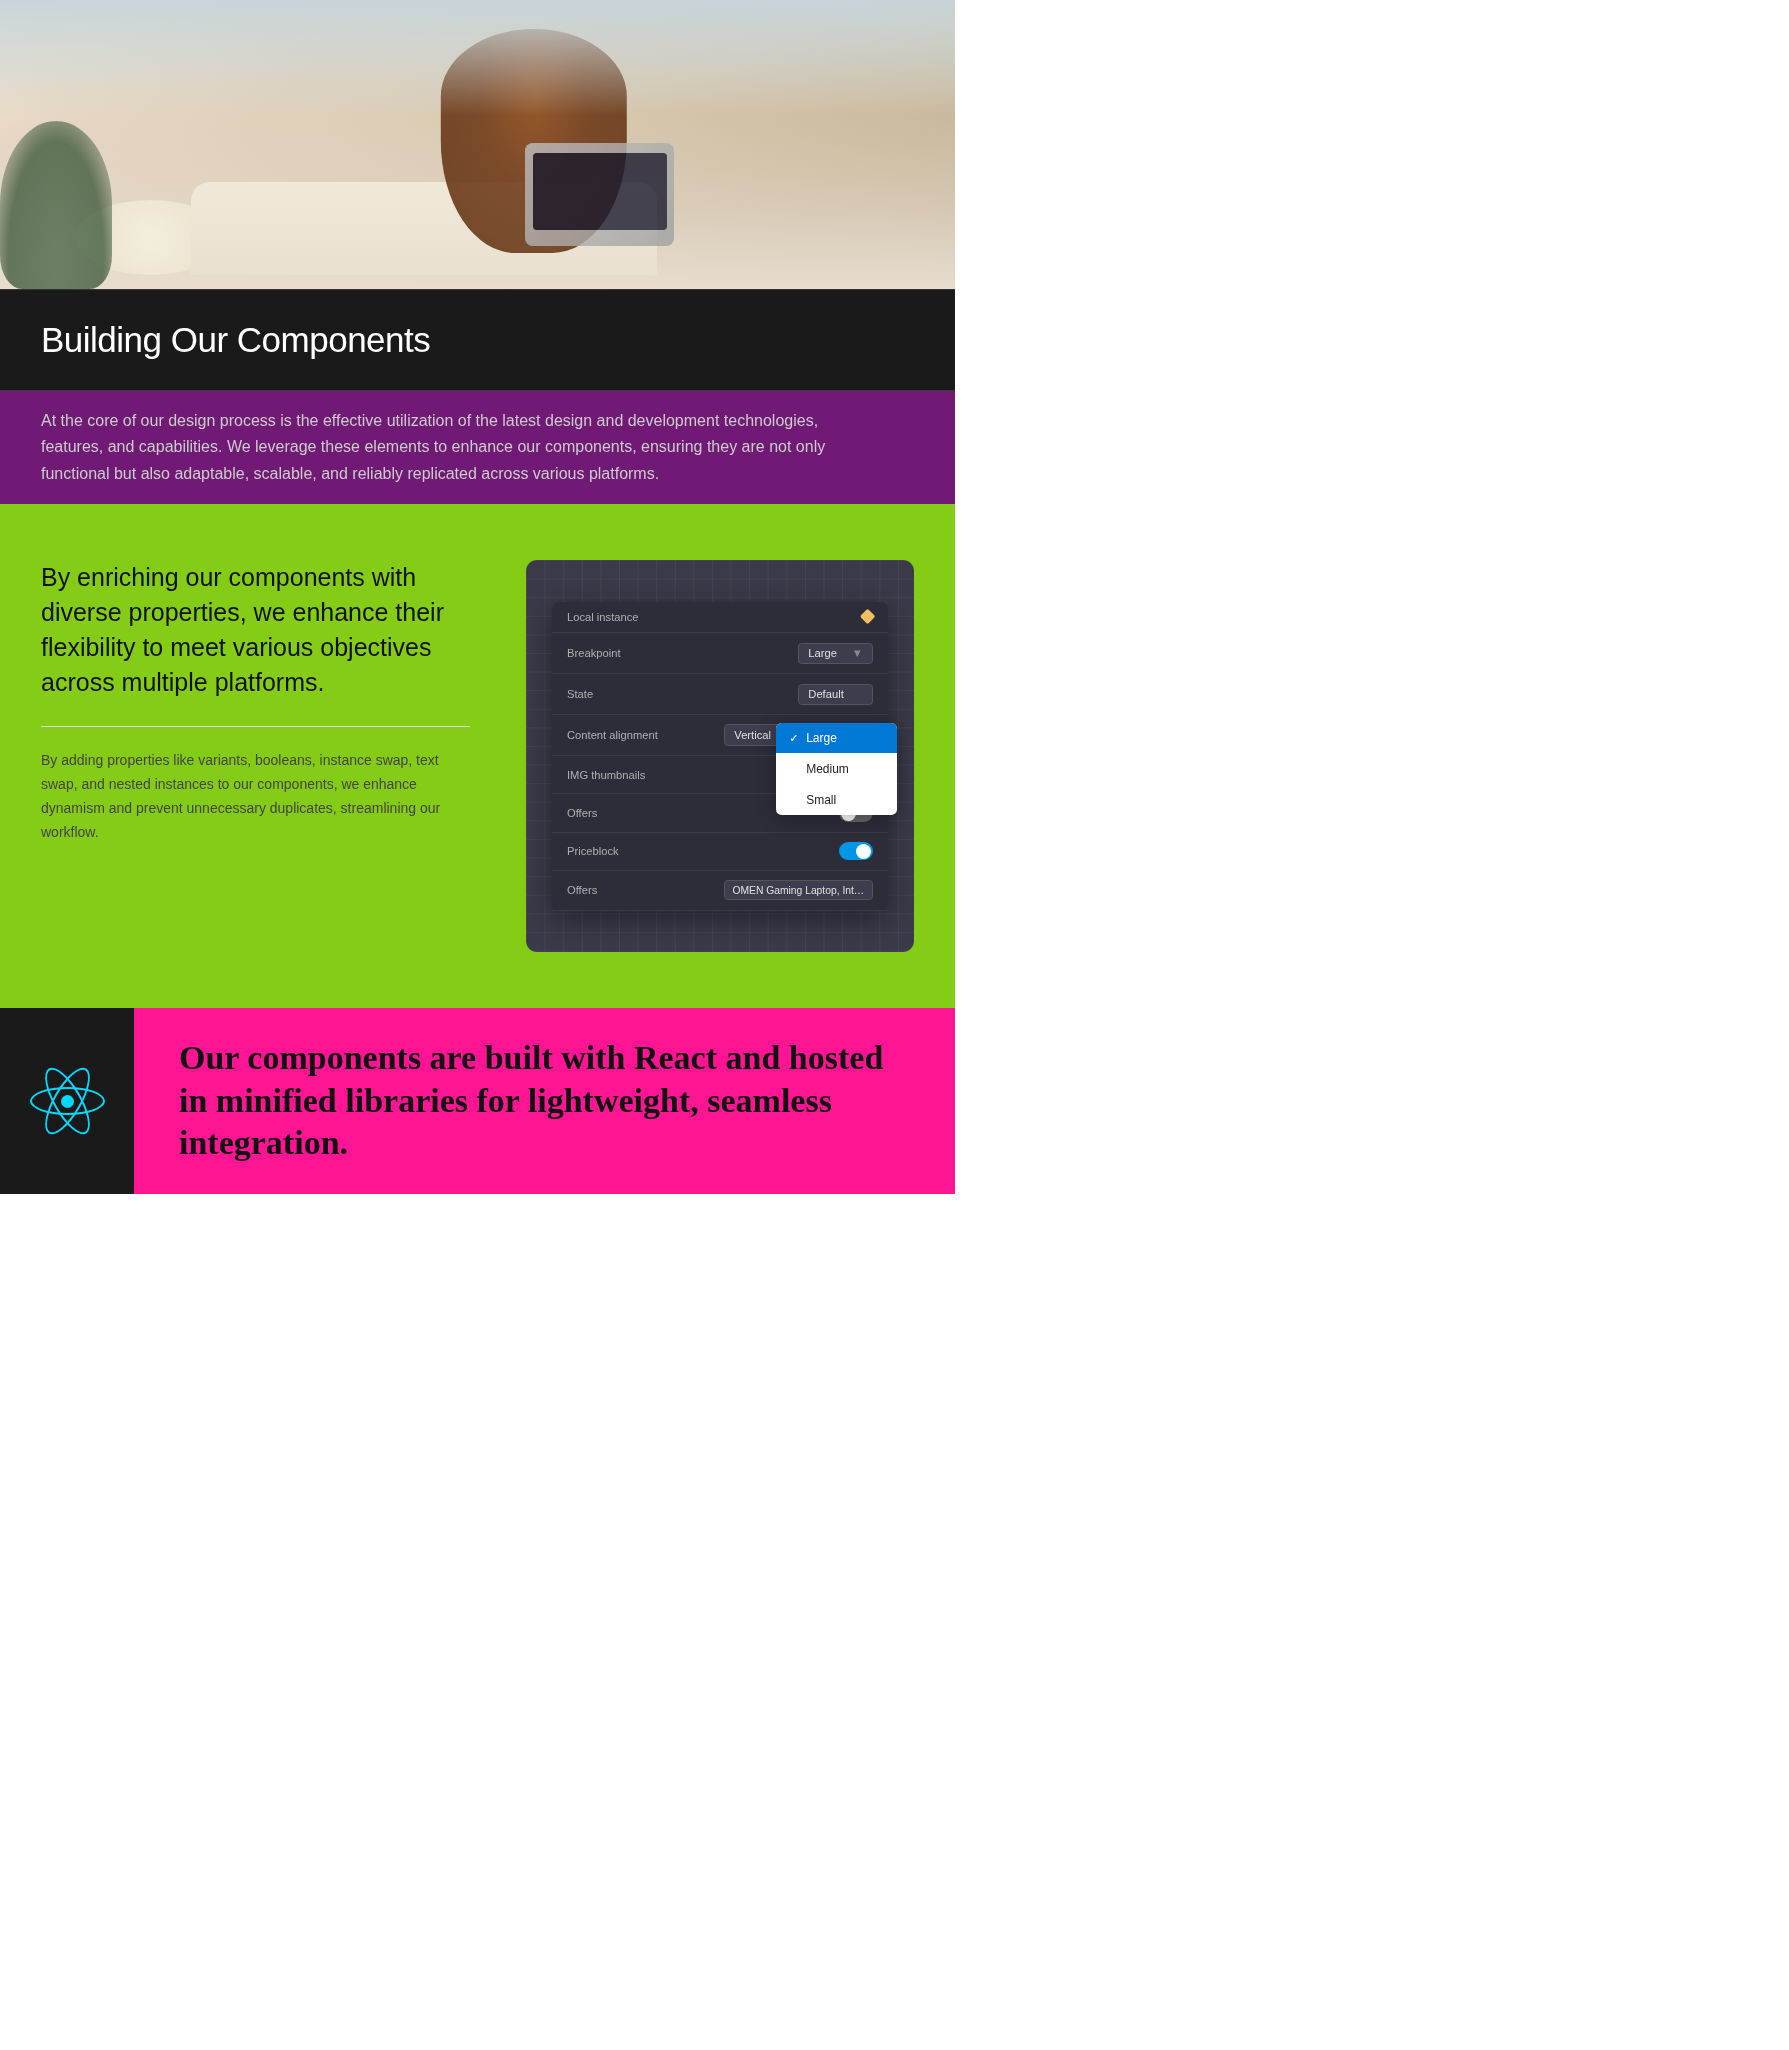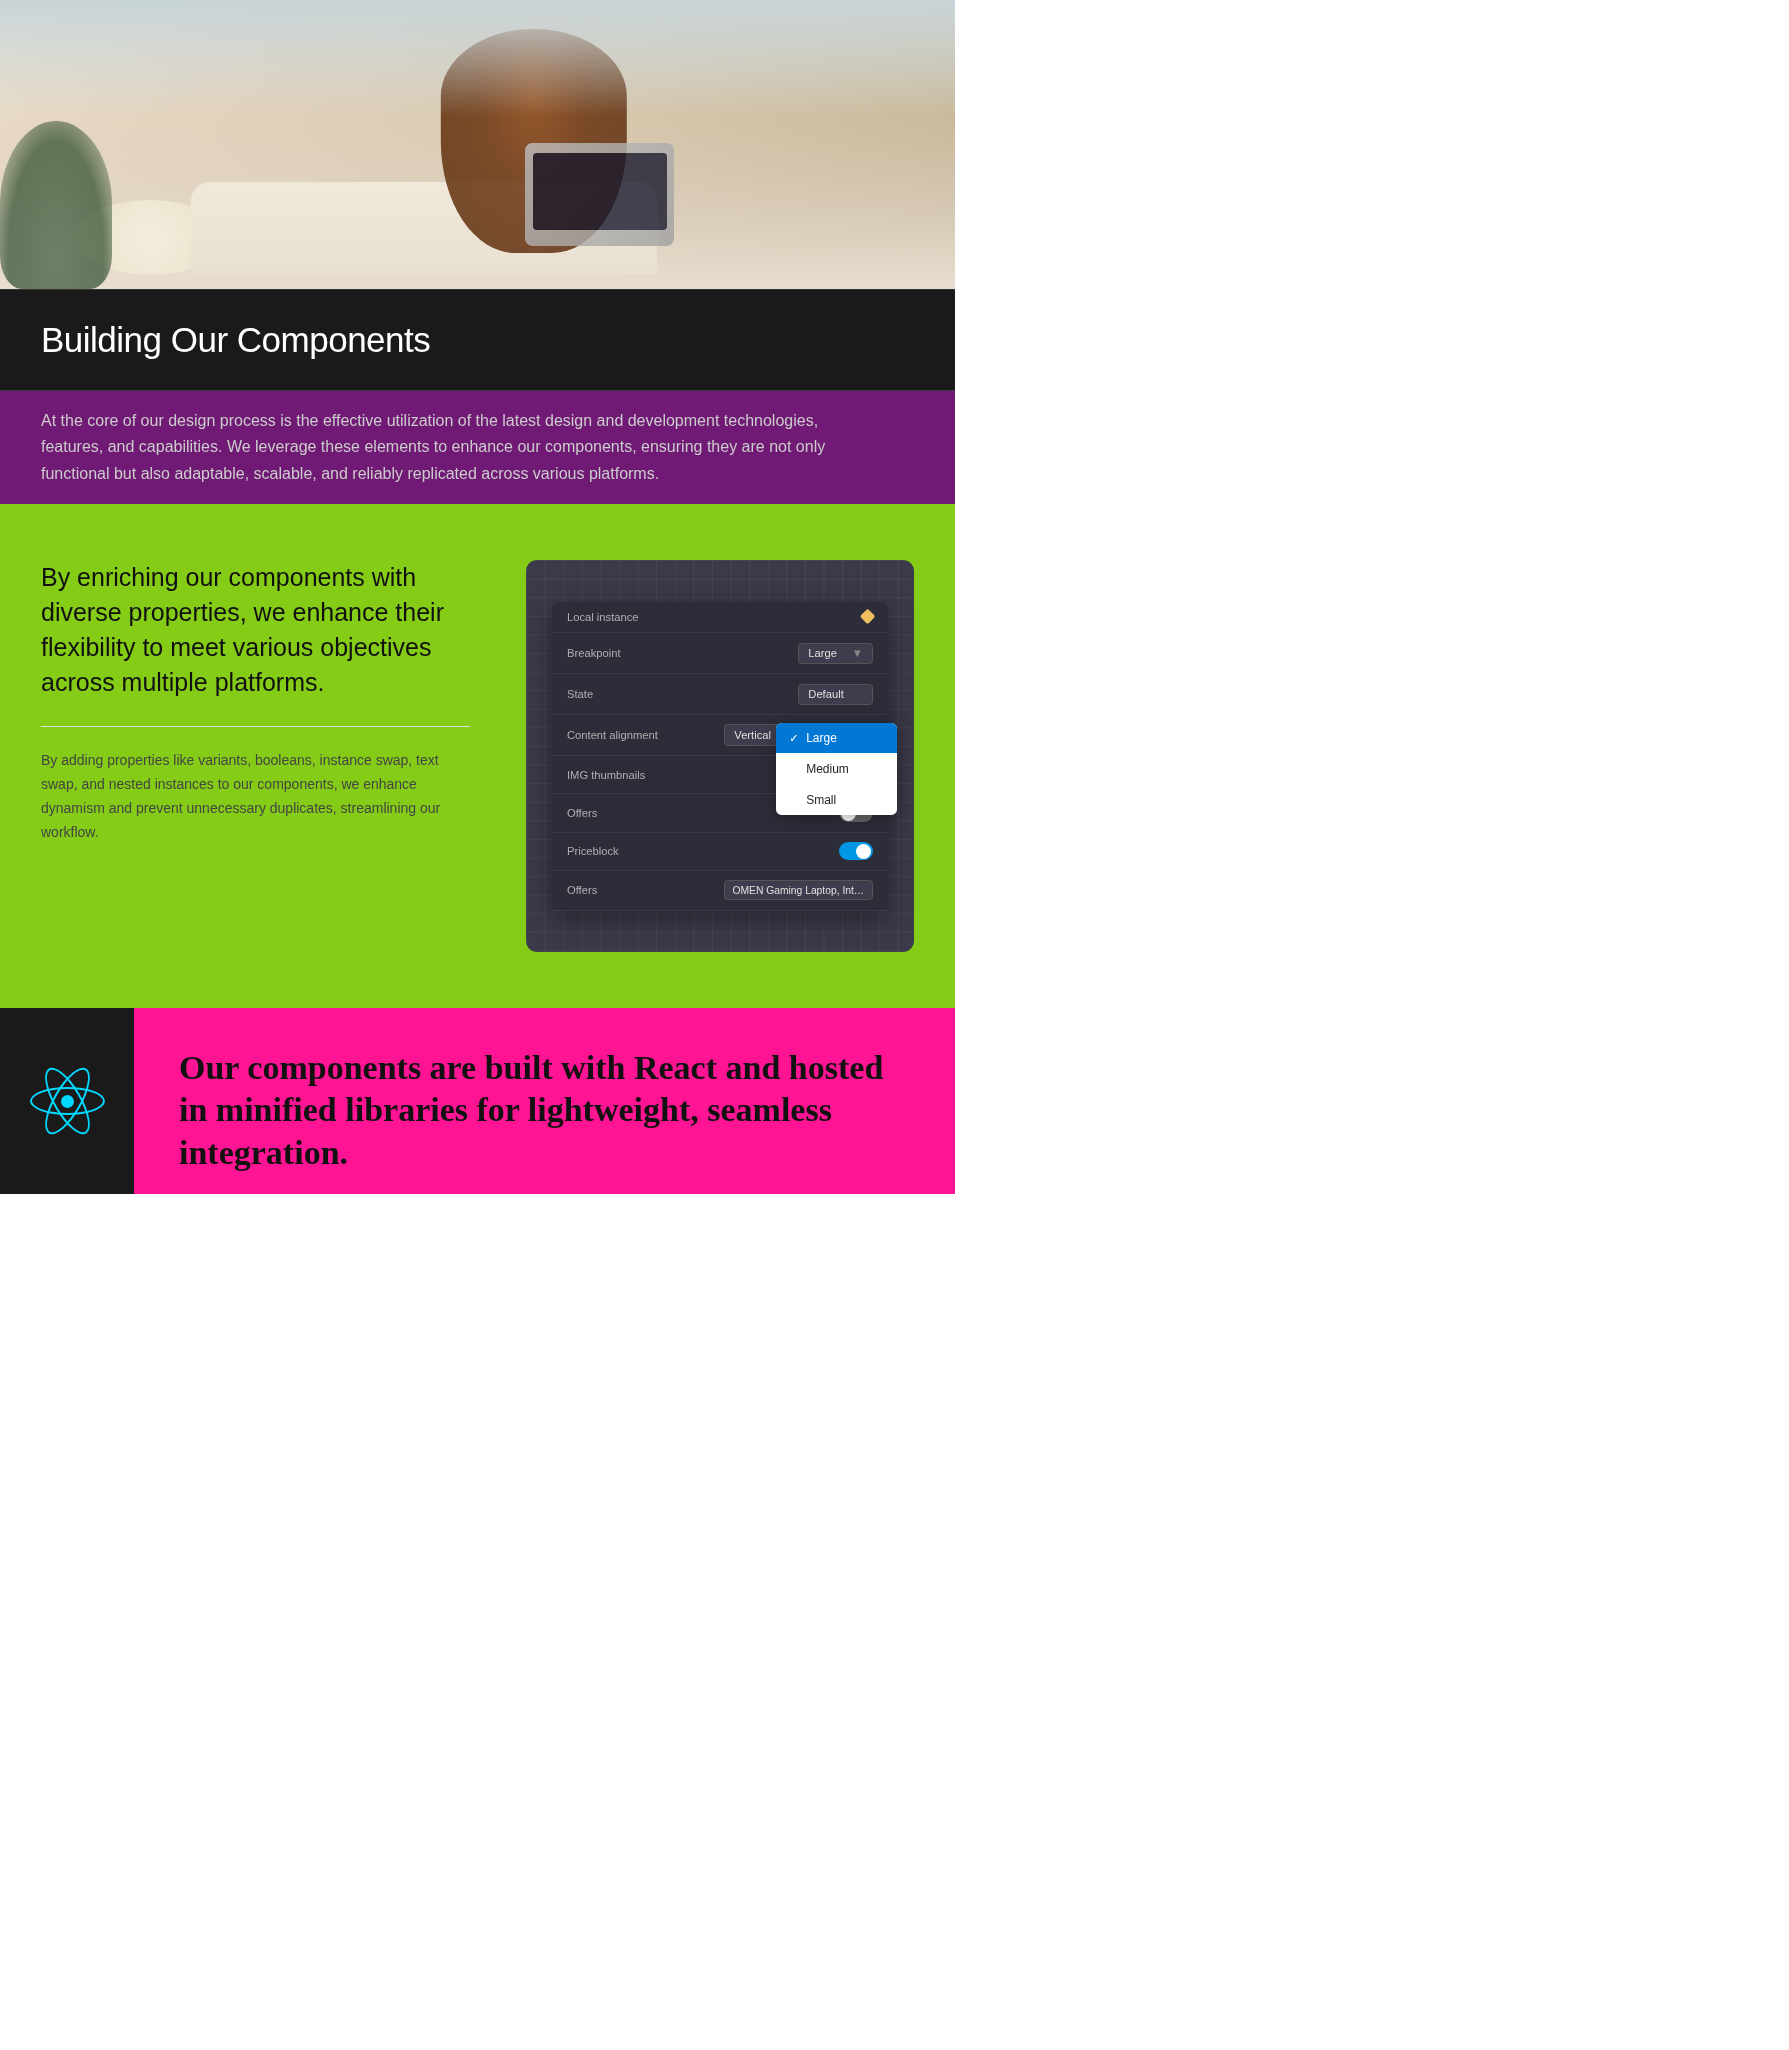--- a/index.html
+++ b/index.html
@@ -354,22 +354,22 @@
       width: 13px;
       height: 13px;
       background: #00d8ff;
       border-radius: 50%;
       z-index: 1;
     }
     .bottom-right {
       background: #ff1493;
       flex: 1;
       display: flex;
-      align-items: flex-end;
-      padding: 20px 45px;
+      align-items: center;
+      padding: 28px 45px;
     }
     .bottom-right h2 {
       color: #111;
       font-size: 34px;
       font-weight: 700;
       line-height: 1.25;
       font-family: Georgia, serif;
     }
 
     .ui-label-input {

